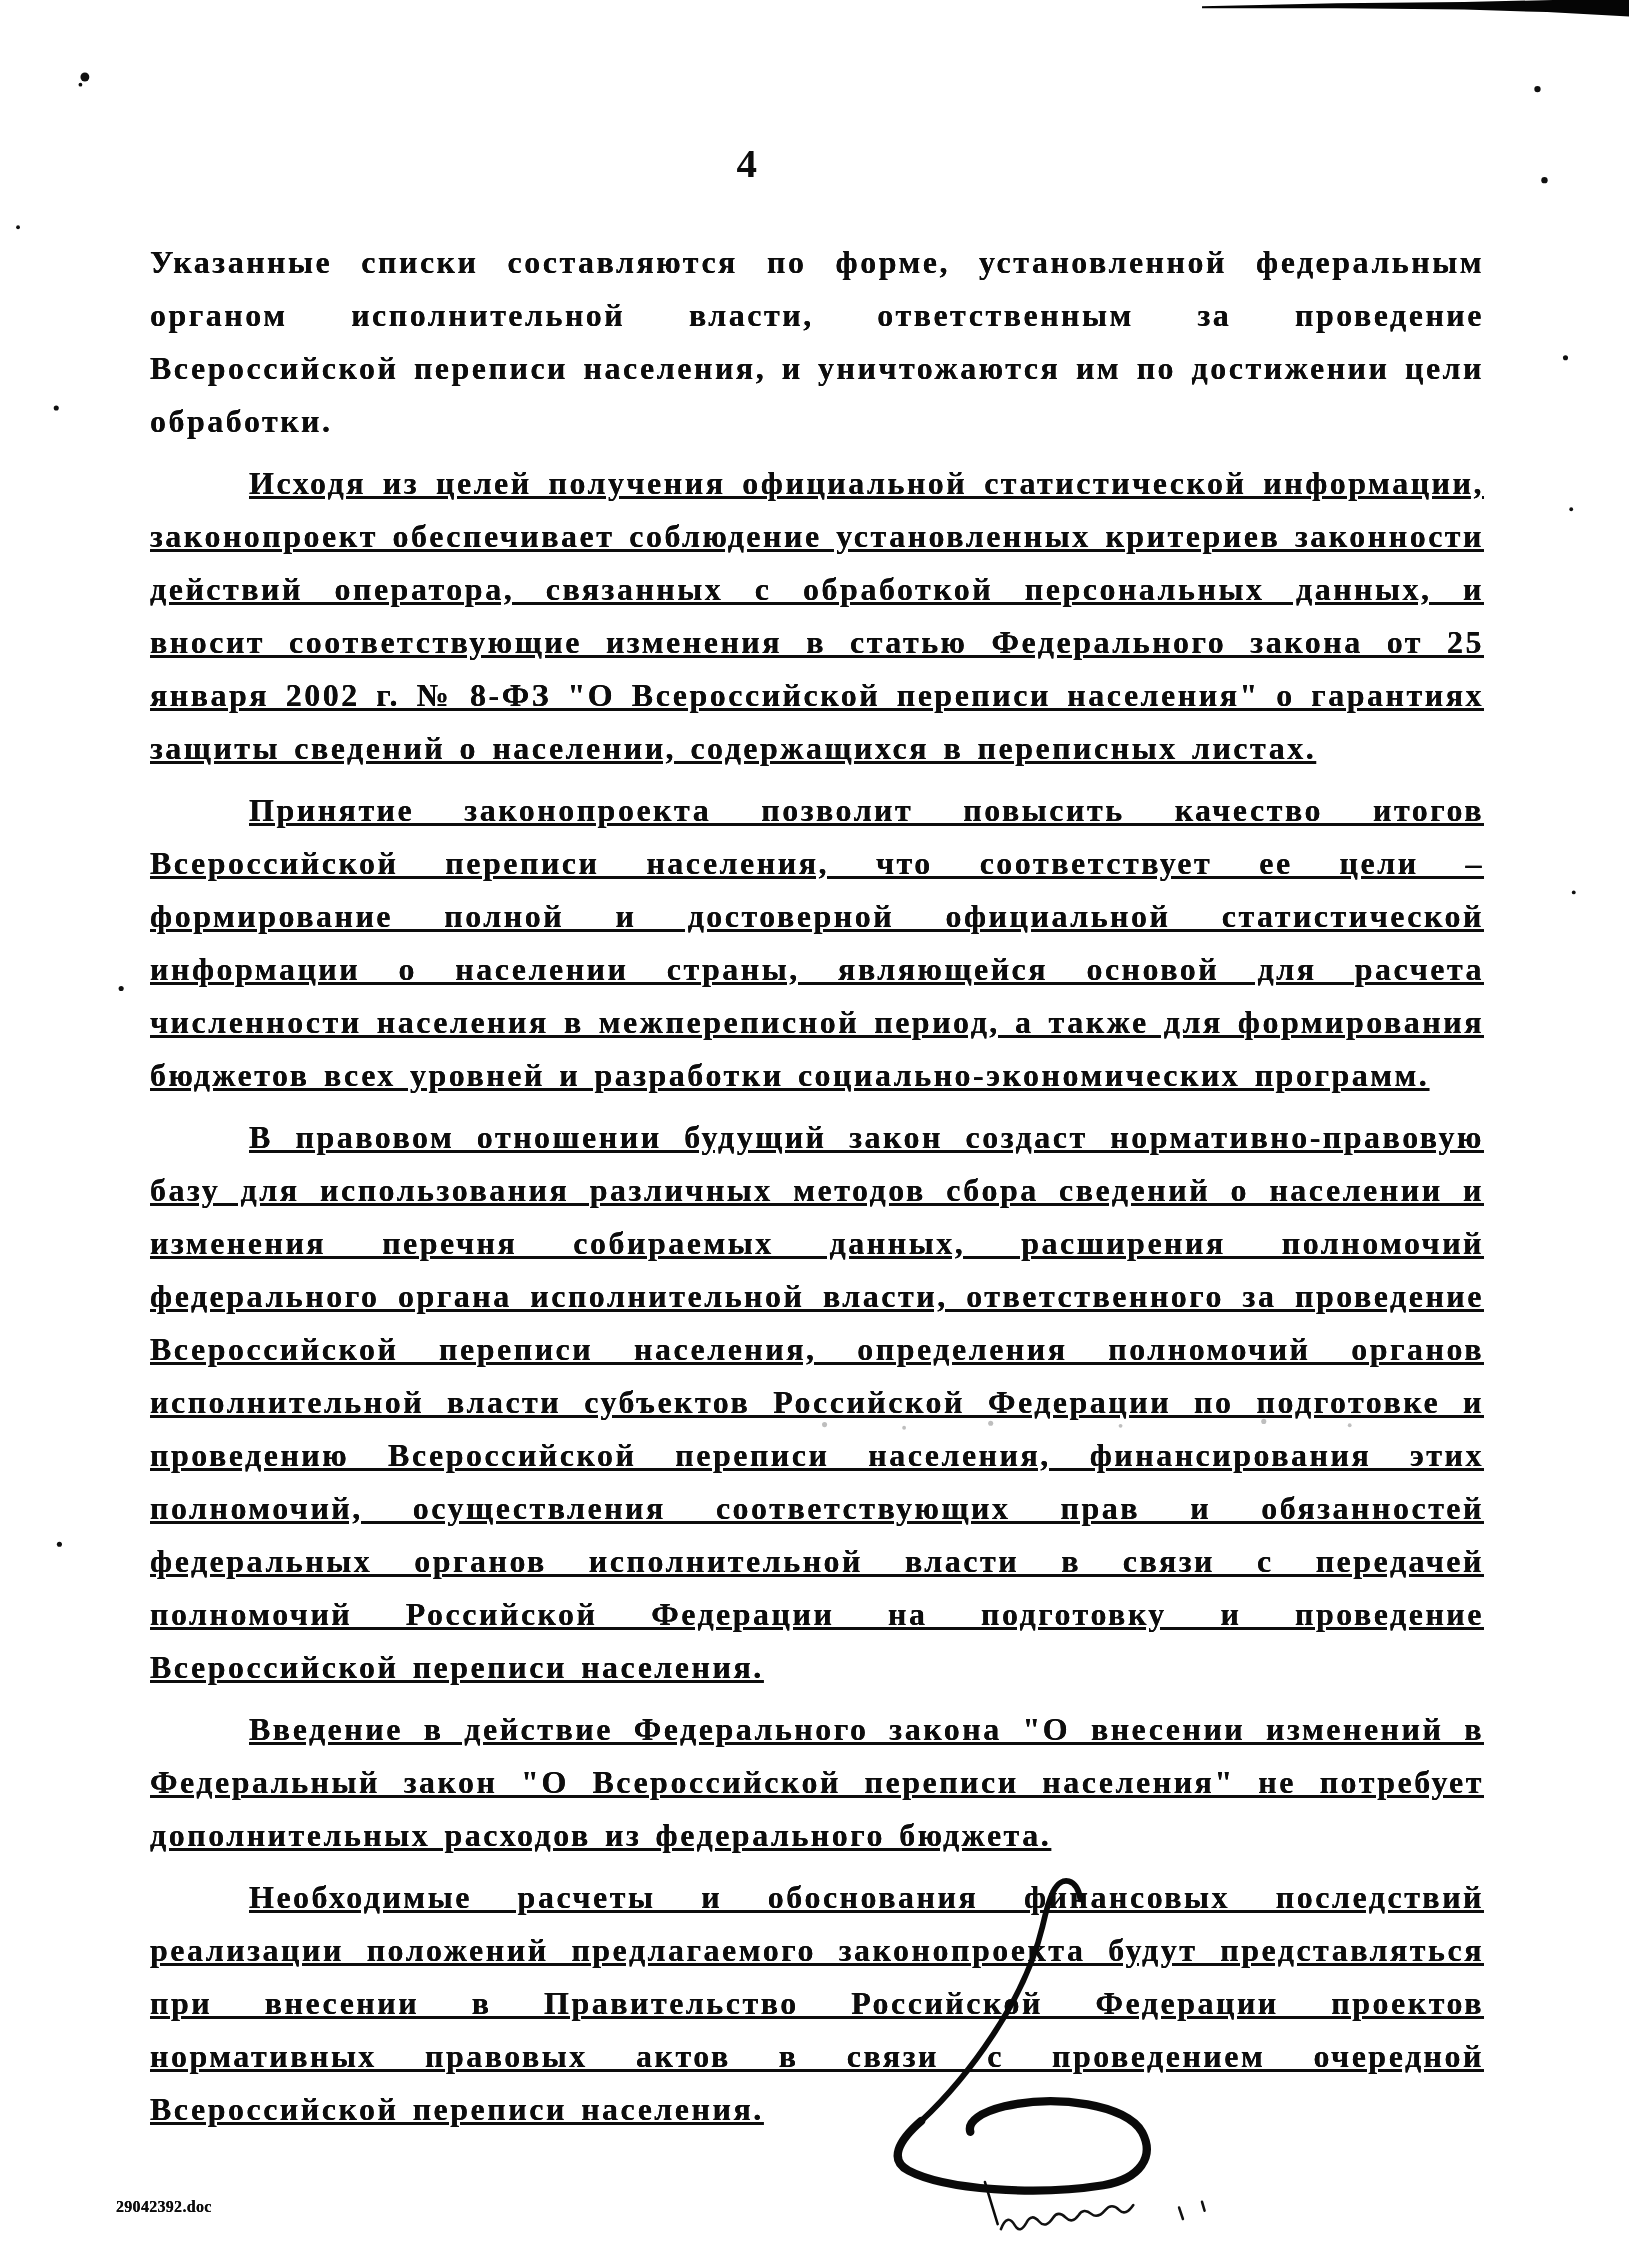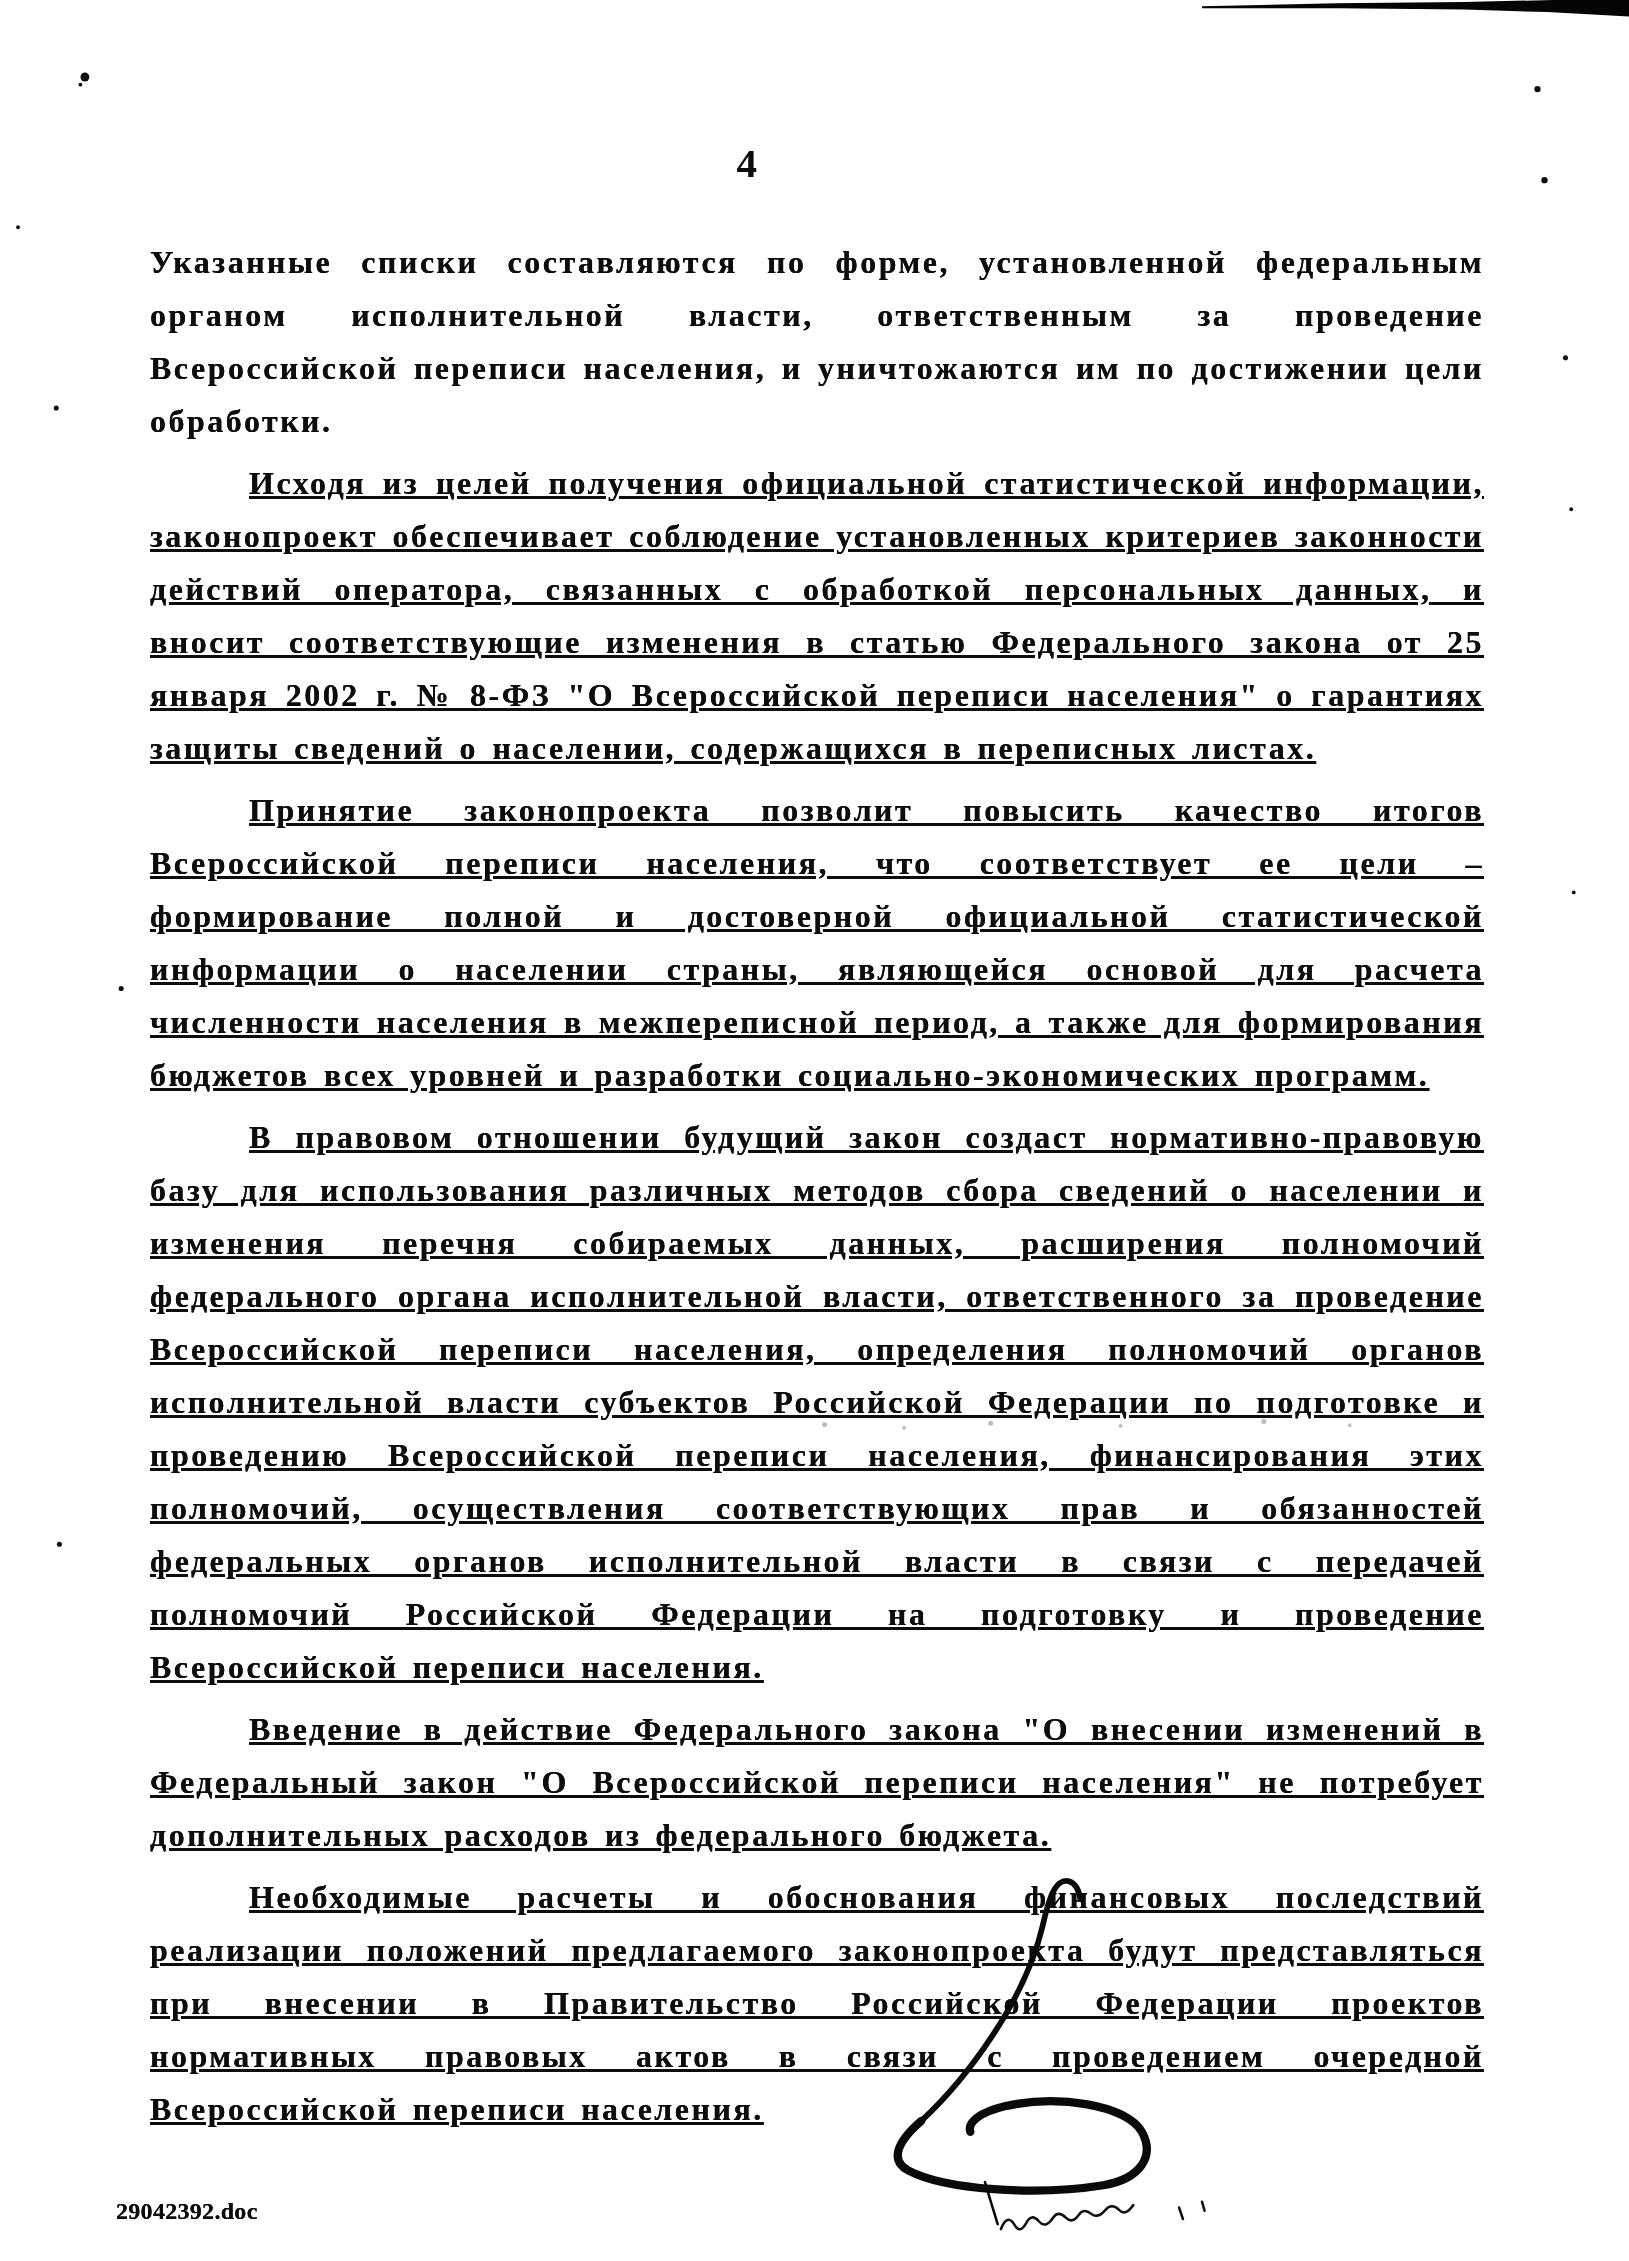--- a/index.html
+++ b/index.html
@@ -35,21 +35,21 @@
     letter-spacing: 2.5px;
     word-spacing: 3.8px;
     text-shadow: 0 0 0.4px currentColor;
   }
   .para { margin: 0 0 9px 0; }
   .para.indent { text-indent: 99px; text-decoration: underline; }
   .footer-filename {
     position: absolute;
     left: 116px;
     top: 2198px;
-    font-size: 24px;
+    font-size: 16px;
     font-weight: bold;
     letter-spacing: 0.3px;
     text-shadow: 0 0 0.3px currentColor;
   }
   .scan-overlay {
     position: absolute;
     left: 0; top: 0;
     width: 1630px;
     height: 2261px;
     pointer-events: none;

